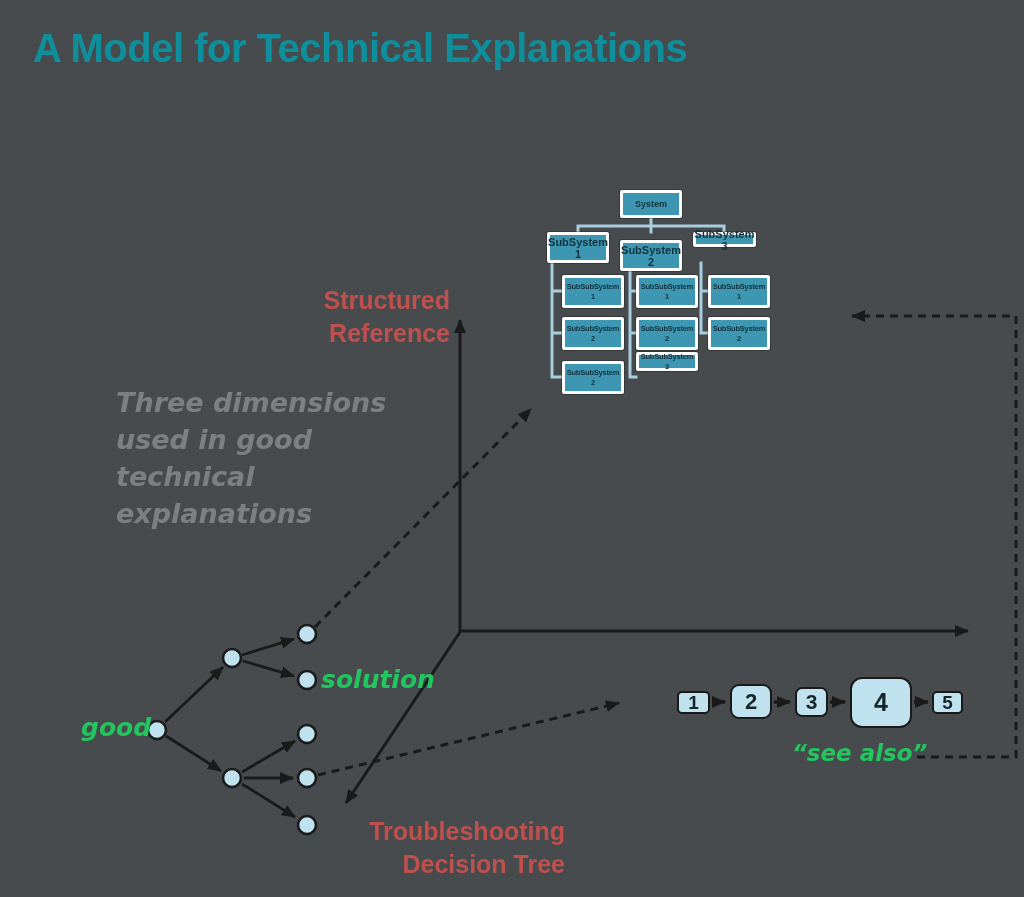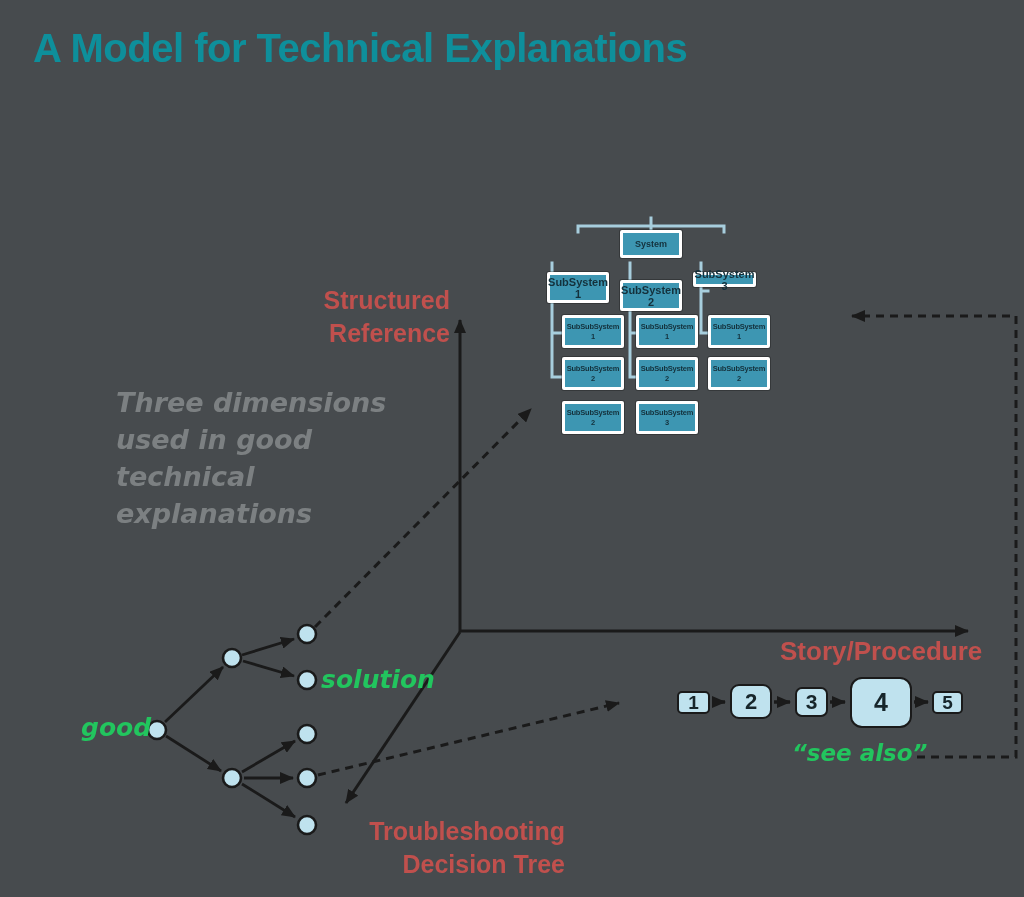--- a/index.html
+++ b/index.html
@@ -12,21 +12,21 @@
   .axis-label{color:#C0504D;font-weight:bold;}
   .structured{left:300px;top:284px;width:150px;text-align:right;font-size:25px;line-height:33px;}
   .story{left:780px;top:636px;font-size:26px;}
   .trouble{left:335px;top:815px;width:230px;text-align:right;font-size:25px;line-height:33px;}
   .ink-label{font-family:"DejaVu Sans",sans-serif;font-style:italic;font-weight:bold;color:#22c55e;}
   .issue{left:81px;top:713px;font-size:25px;}
   .solution{left:321px;top:665px;font-size:25px;}
   .seealso{left:792px;top:740px;font-size:23px;}
   .obox{position:absolute;background:#3D96B2;border:3px solid #ffffff;border-radius:2px;
         color:#14313C;font-weight:bold;display:flex;align-items:center;justify-content:center;
-        text-align:center;box-sizing:border-box;box-shadow:0 0 0 1px rgba(0,0,0,0.25);margin-top:40px;}
+        text-align:center;box-sizing:border-box;box-shadow:0 0 0 1px rgba(0,0,0,0.25);}
   .lv1{font-size:9px;}
   .lv2{font-size:11px;}
   .lv3{font-size:7.5px;line-height:1.25;letter-spacing:-0.2px;}
   .seqbox{position:absolute;background:#BFE2EE;border:2px solid #1a1a1a;color:#17262B;
           display:flex;align-items:center;justify-content:center;font-weight:bold;box-sizing:border-box;}
   svg{position:absolute;left:0;top:0;}
 </style>
 </head>
 <body>
 
@@ -91,42 +91,41 @@
     <div>Three dimensions</div>
     <div>used in good</div>
     <div>technical</div>
     <div>explanations</div>
   </div>
 
   <div class="abs axis-label structured">
     <div>Structured</div>
     <div>Reference</div>
   </div>
-  <div class="abs axis-label story">Story/Procedure</div>
   <div class="abs axis-label trouble">
     <div>Troubleshooting</div>
     <div>Decision Tree</div>
   </div>
 
   <div class="abs ink-label issue">good</div>
   <div class="abs ink-label solution">solution</div>
   <div class="abs ink-label seealso">“see also”</div>
 
   <div class="obox lv1" style="left:620px;top:190px;width:62px;height:28px;">System</div>
   <div class="obox lv2" style="left:547px;top:232px;width:62px;height:31px;">SubSystem 1</div>
   <div class="obox lv2" style="left:620px;top:240px;width:62px;height:31px;">SubSystem 2</div>
   <div class="obox lv2" style="left:693px;top:232px;width:63px;height:15px;">SubSystem 3</div>
 
   <div class="obox lv3" style="left:562px;top:275px;width:62px;height:33px;">SubSubSystem 1</div>
   <div class="obox lv3" style="left:562px;top:317px;width:62px;height:33px;">SubSubSystem 2</div>
   <div class="obox lv3" style="left:562px;top:361px;width:62px;height:33px;">SubSubSystem 2</div>
 
   <div class="obox lv3" style="left:636px;top:275px;width:62px;height:33px;">SubSubSystem 1</div>
   <div class="obox lv3" style="left:636px;top:317px;width:62px;height:33px;">SubSubSystem 2</div>
-  <div class="obox lv3" style="left:636px;top:361px;width:62px;height:33px;">SubSubSystem 3</div>
+  <div class="obox lv3" style="left:636px;top:352px;width:62px;height:19px;">SubSubSystem 3</div>
 
   <div class="obox lv3" style="left:708px;top:275px;width:62px;height:33px;">SubSubSystem 1</div>
   <div class="obox lv3" style="left:708px;top:317px;width:62px;height:33px;">SubSubSystem 2</div>
 
   <div class="seqbox" style="left:677px;top:691px;width:33px;height:23px;border-radius:5px;font-size:19px;">1</div>
   <div class="seqbox" style="left:730px;top:684px;width:42px;height:35px;border-radius:9px;font-size:22px;">2</div>
   <div class="seqbox" style="left:795px;top:687px;width:33px;height:30px;border-radius:7px;font-size:21px;">3</div>
   <div class="seqbox" style="left:850px;top:677px;width:62px;height:51px;border-radius:12px;font-size:25px;">4</div>
   <div class="seqbox" style="left:932px;top:691px;width:31px;height:23px;border-radius:5px;font-size:19px;">5</div>
 

